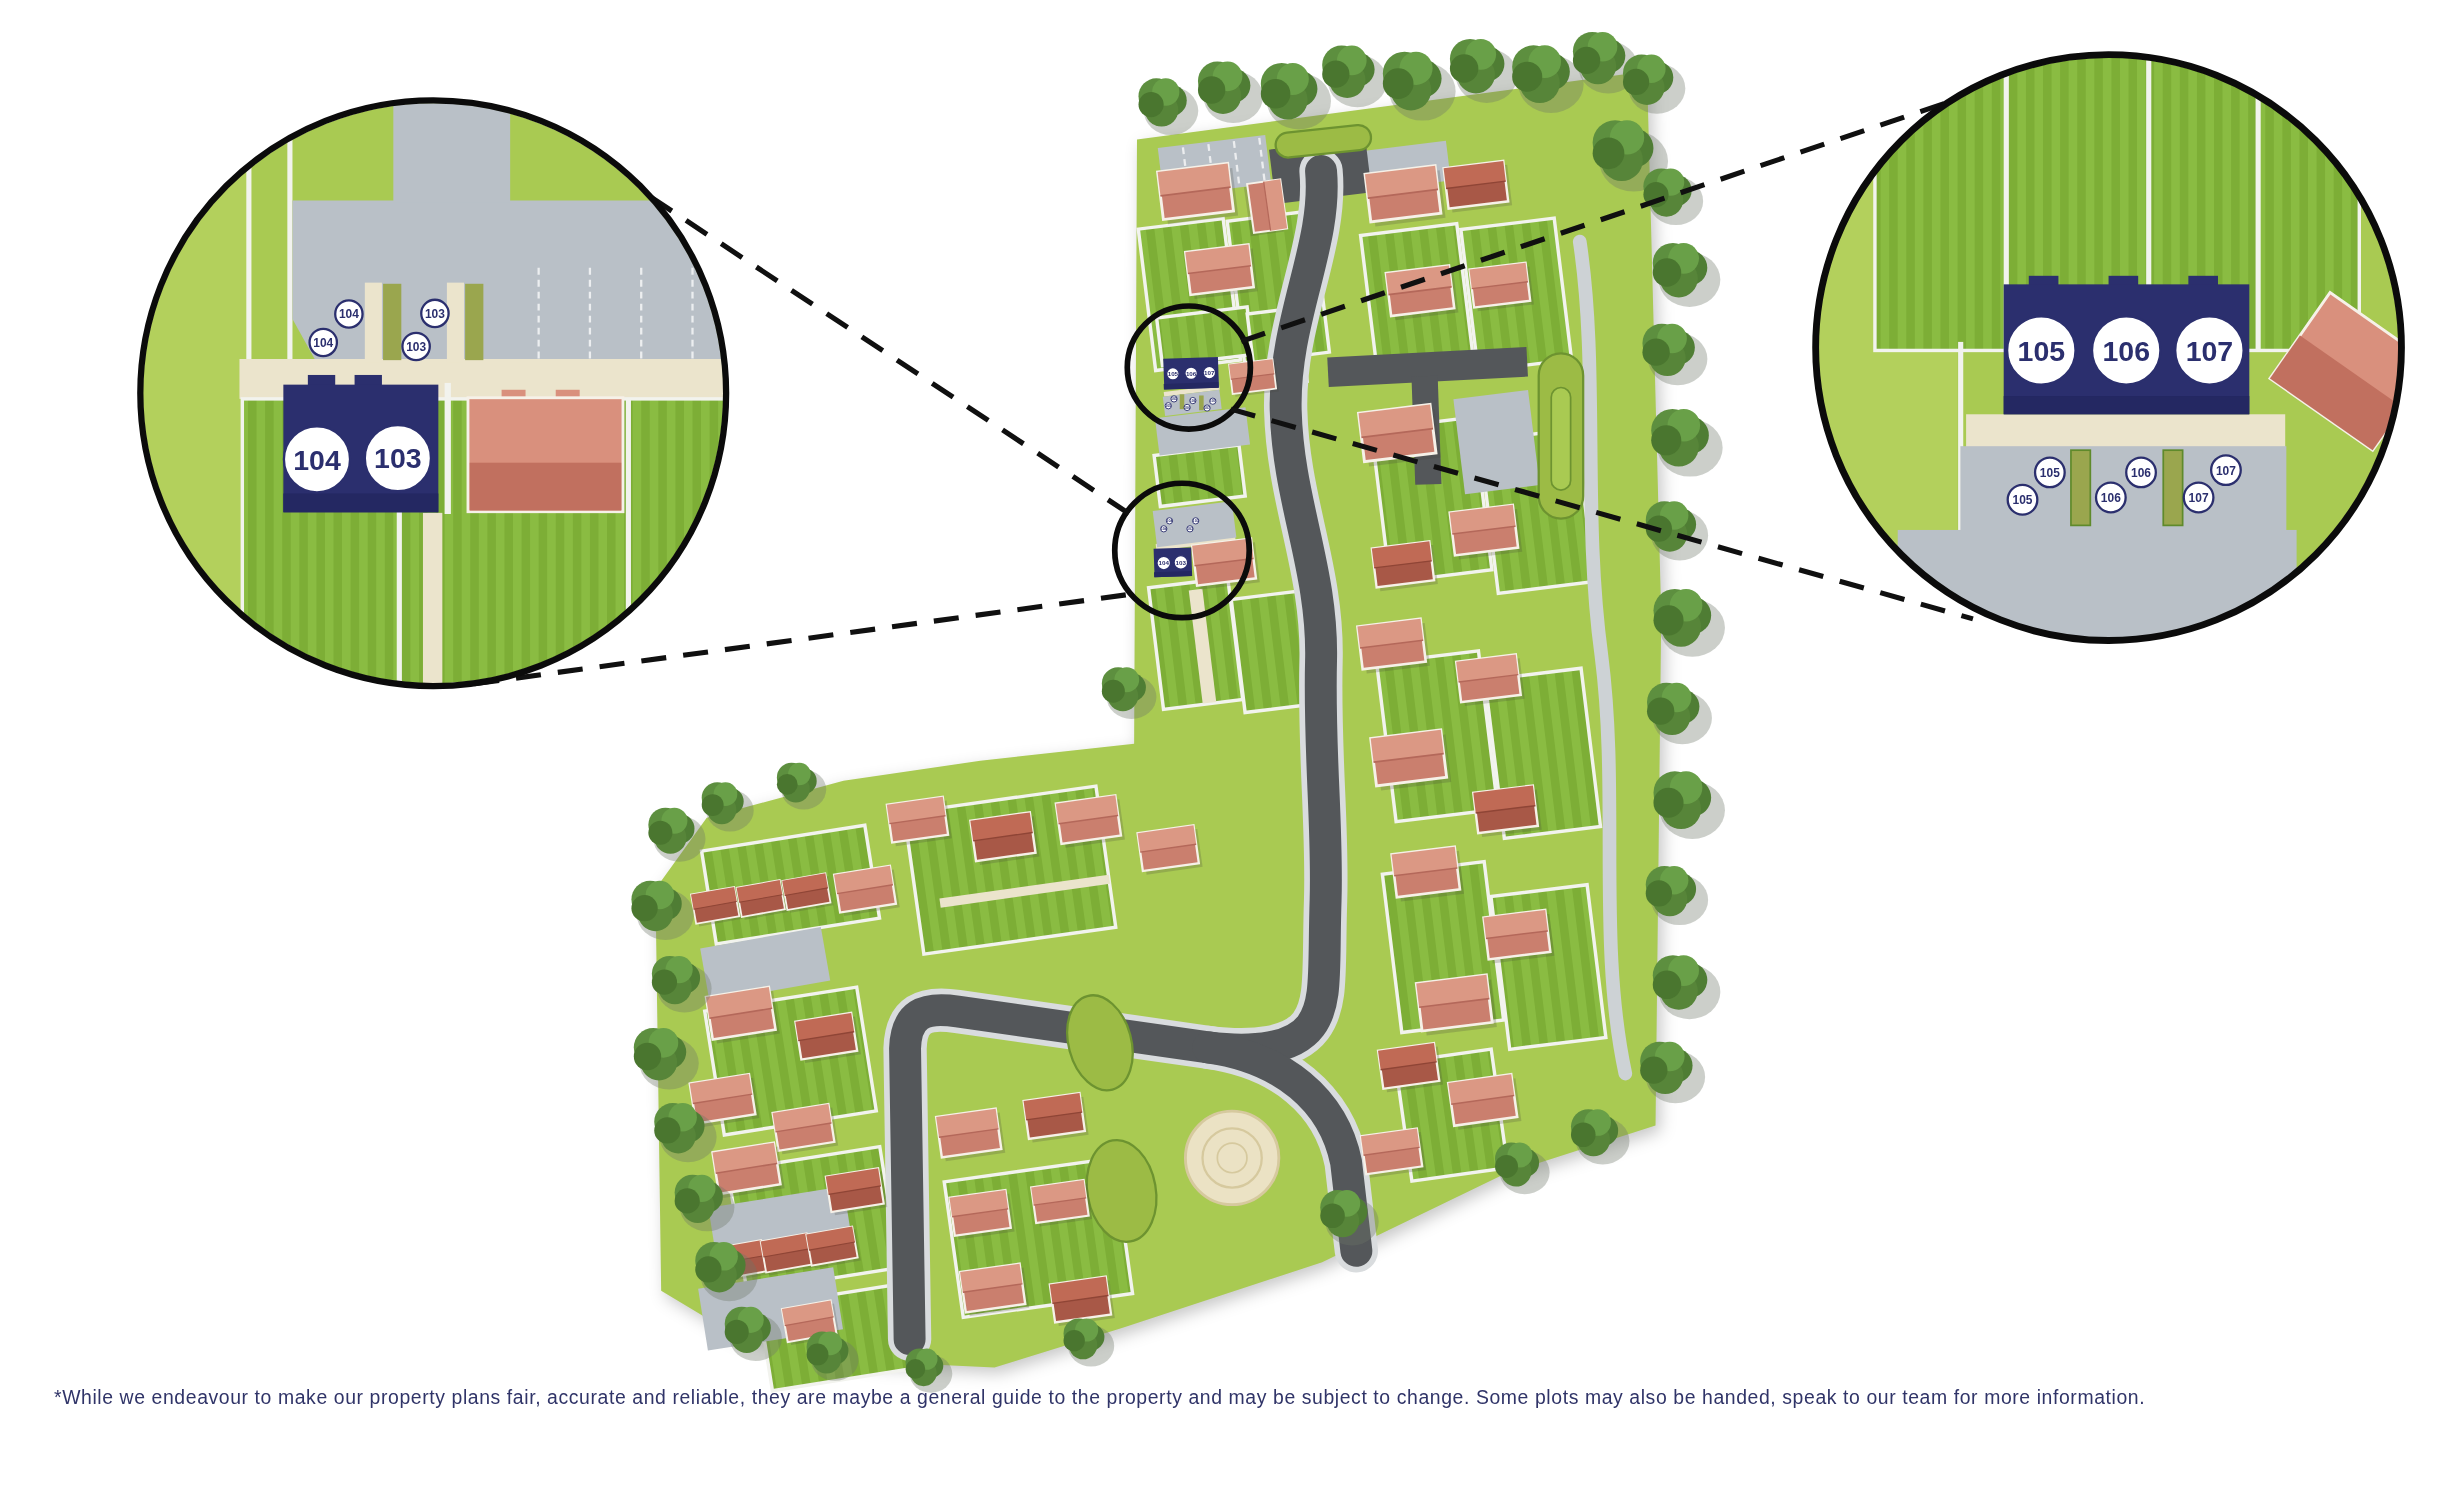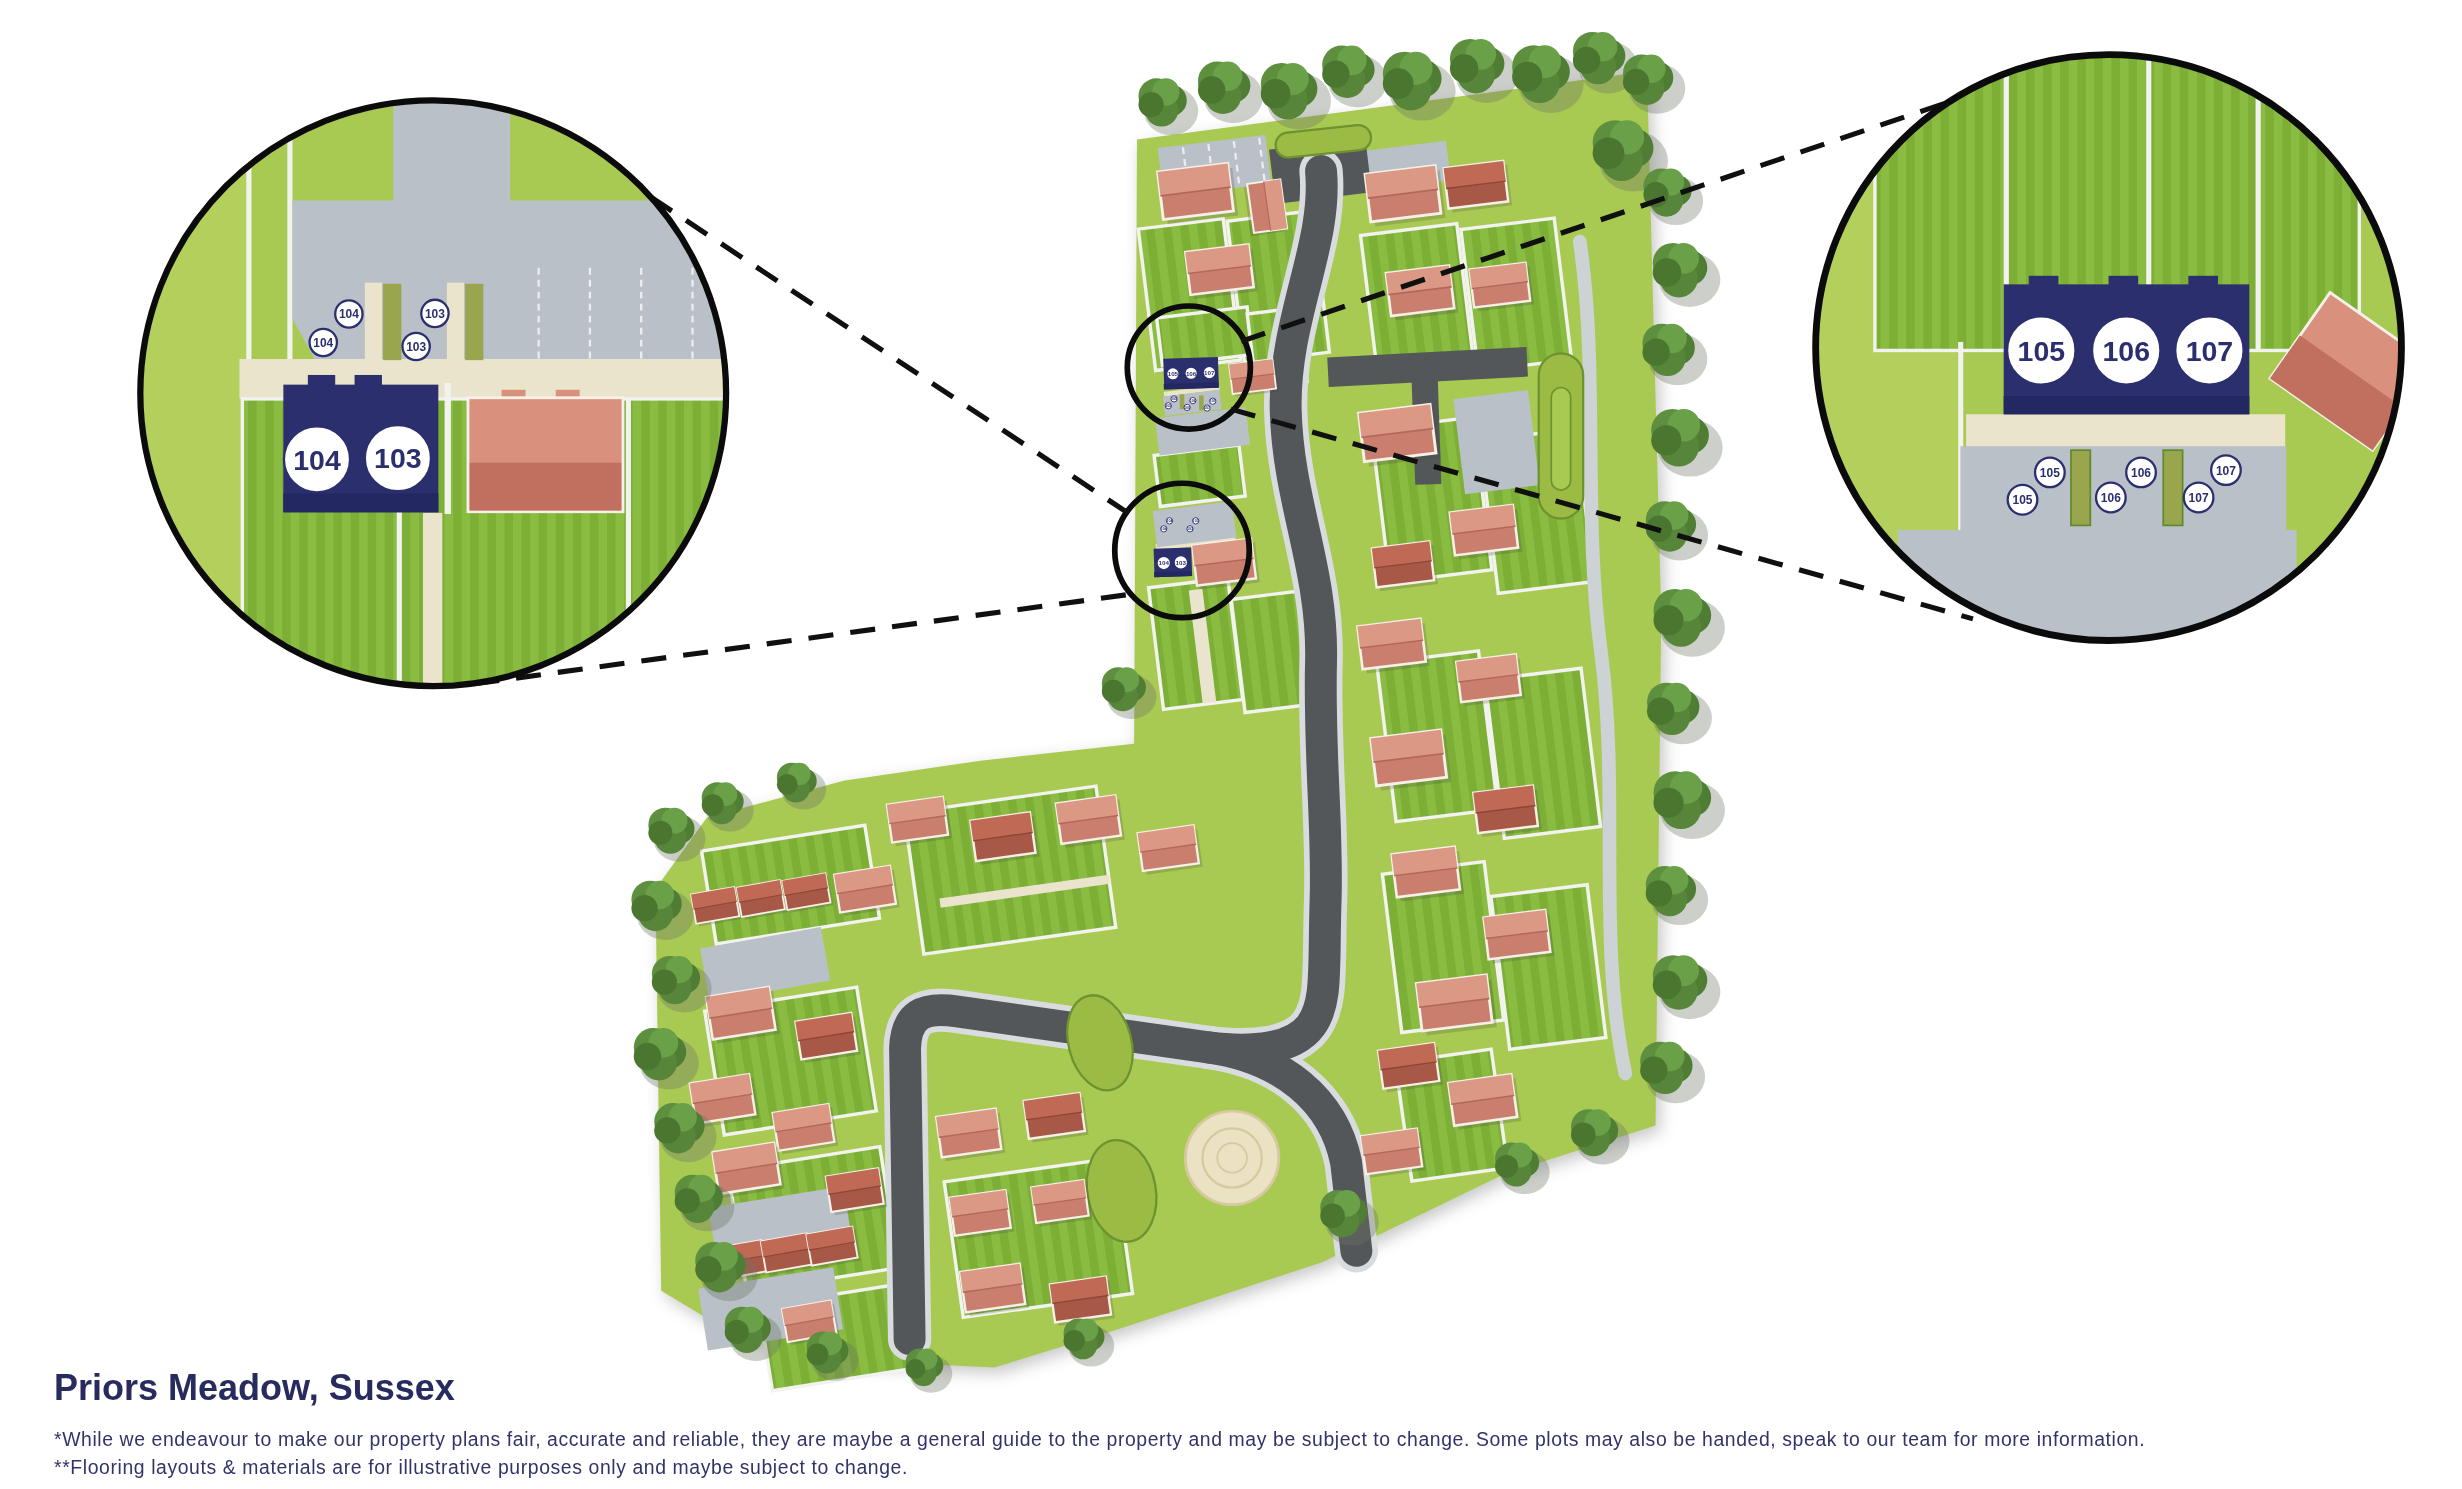--- a/index.html
+++ b/index.html
@@ -445,20 +445,18 @@
               <circle cx="3877" cy="615" r="60"></circle>
               <text x="3877" y="615" dy="18">107</text>
             </g>
       </g>
     </g>
     <circle class="ring" cx="3700" cy="610" r="514" stroke-width="12"></circle>
   </g>
 </svg>
 
 <div class="footer">
-  <h1>Priors Meadow, Sussex</h1>
   <div class="notes">
     <div>*While we endeavour to make our property plans fair, accurate and reliable, they are maybe a general guide to the property and may be subject to change. Some plots may also be handed, speak to our team for more information.</div>
-    <div>**Flooring layouts &amp; materials are for illustrative purposes only and maybe subject to change.</div>
   </div>
 </div>
 </div>
 
 
 </body></html>

